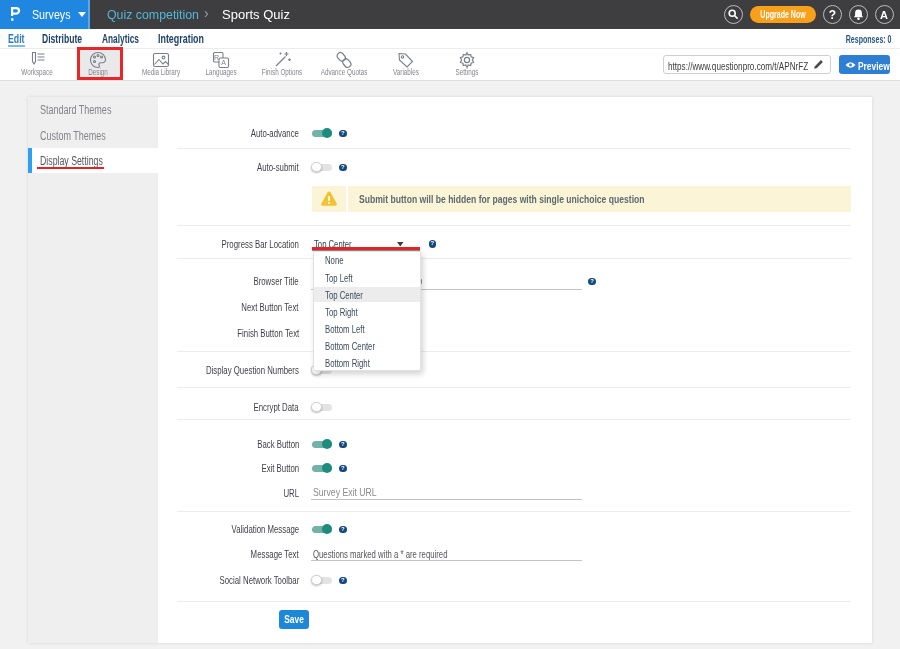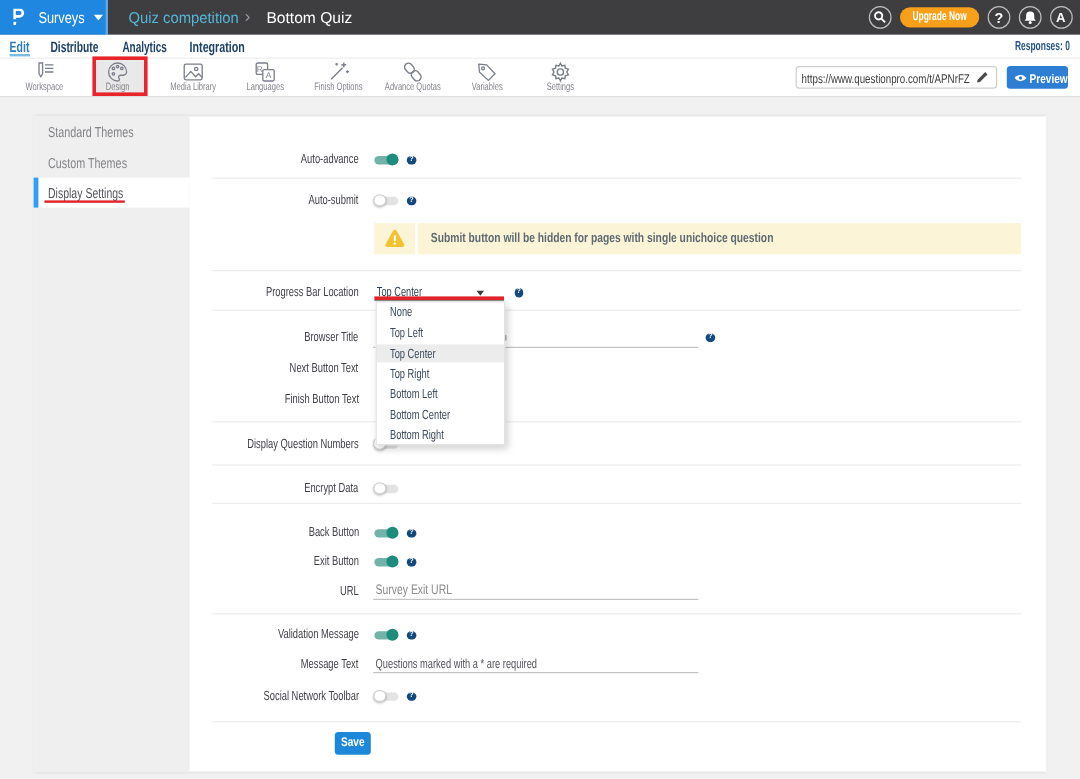--- a/index.html
+++ b/index.html
@@ -26,21 +26,21 @@
 <svg class="abs" style="left:10.5px;top:7px;" width="10" height="15" viewBox="0 0 10 15">
   <path d="M1.1 9.1 V1.1 H5.3 A2.75 2.75 0 0 1 5.3 6.6 H1.1" fill="none" stroke="#fff" stroke-width="2.2"></path>
   <rect x="0.1" y="11.2" width="2.3" height="2.6" rx="0.4" fill="#fff"></rect>
 </svg>
 <div class="abs" style="left:32px;top:7px;font-size:13px;color:#fff;transform:scaleX(0.82);transform-origin:left center;">Surveys</div>
 <svg class="abs" style="left:77.5px;top:11.5px;" width="8" height="5" viewBox="0 0 8 5">
     <path d="M0 0 L8 0 L4 5 Z" fill="#fff"></path>
   </svg>
 <div class="abs" style="left:107px;top:7px;font-size:13px;color:#54b7d8;transform:scaleX(0.95);transform-origin:left center;">Quiz competition</div>
 <div class="abs" style="left:204px;top:4.5px;font-size:14px;color:#9aa0a6;">›</div>
-<div class="abs" style="left:222px;top:7px;font-size:13px;color:#fff;">Bottom Quiz</div>
+<div class="abs" style="left:222px;top:7px;font-size:13px;color:#fff;">Sports Quiz</div>
 
 <div class="abs" style="left:723.5px;top:5px;width:19px;height:19px;border:1.4px solid #bdbdbd;border-radius:50%;"></div>
 <svg class="abs" style="left:727.5px;top:9px;" width="11" height="11" viewBox="0 0 11 11">
   <circle cx="4.2" cy="4.2" r="3" fill="none" stroke="#fff" stroke-width="1.6"></circle>
   <path d="M6.5 6.5 L9.6 9.6" stroke="#fff" stroke-width="1.6"></path>
 </svg>
 <div class="abs" style="left:749.5px;top:5.5px;width:66px;height:17.5px;background:#f9a01b;border-radius:9px;"></div>
 <div class="abs" style="left:782.5px;top:14px;transform:translate(-50%,-50%) scaleX(0.67);font-size:10.5px;font-weight:bold;color:#fff;white-space:nowrap;">Upgrade Now</div>
 <div class="abs" style="left:823px;top:5px;width:19px;height:19px;border:1.4px solid #bdbdbd;border-radius:50%;color:#fff;font-size:12px;font-weight:bold;text-align:center;line-height:18px;">?</div>
 <div class="abs" style="left:848.5px;top:5px;width:19px;height:19px;border:1.4px solid #bdbdbd;border-radius:50%;"></div>

